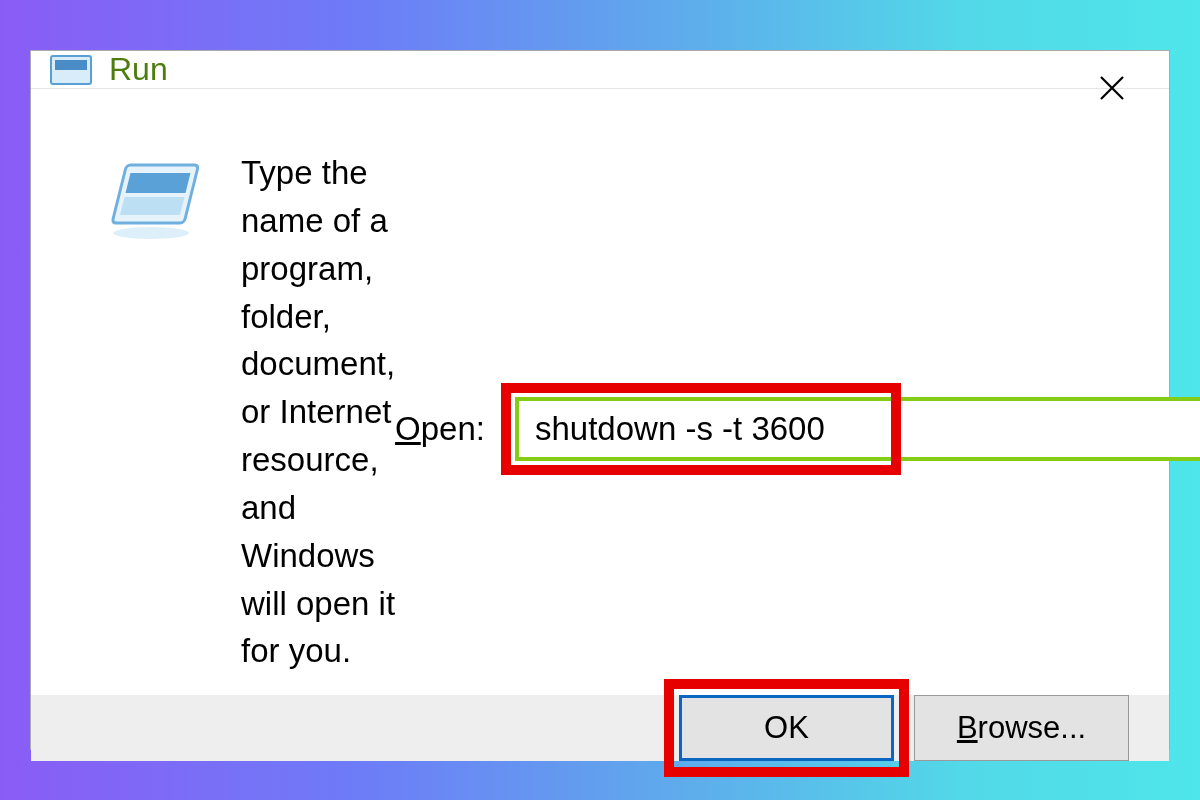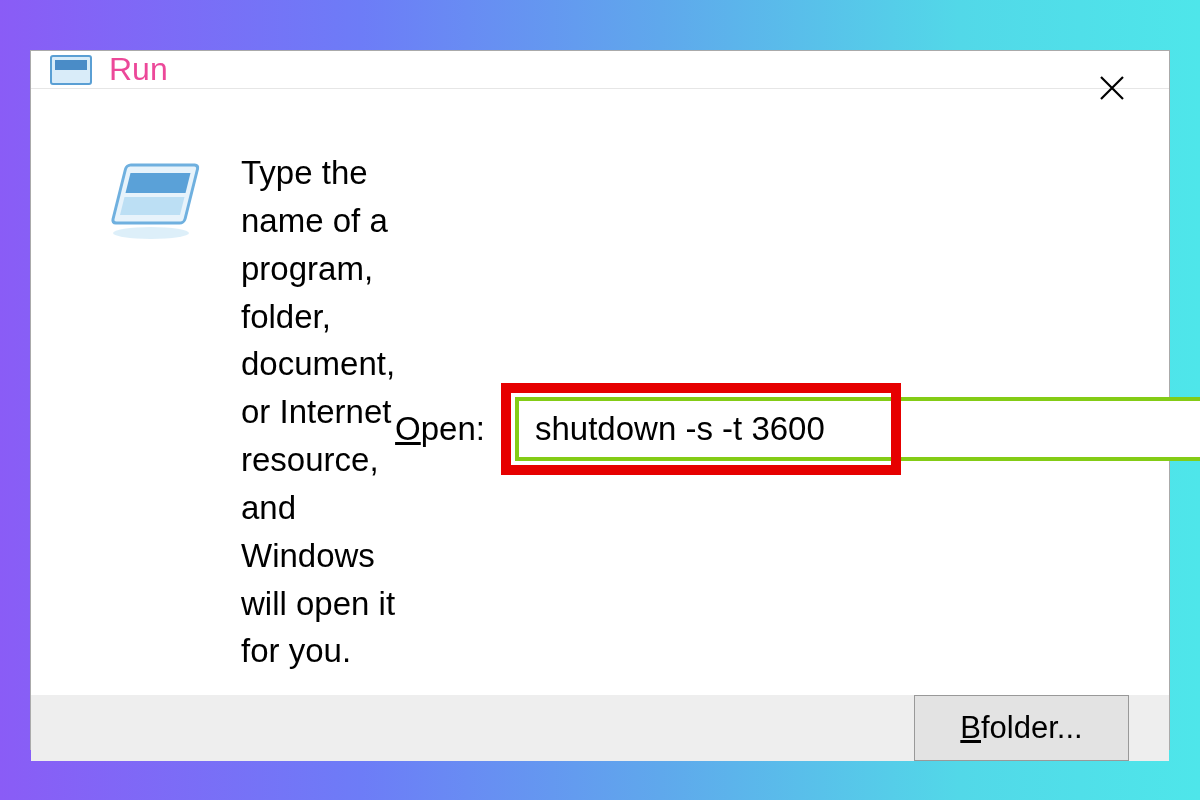--- a/index.html
+++ b/index.html
@@ -17,21 +17,21 @@
     .titlebar {
       height: 78px; border-bottom: 1px solid #e6e6e6;
       display: flex; align-items: center; padding: 0 18px;
       position: relative;
     }
     .titlebar .run-icon {
       width: 44px; height: 36px; margin-right: 16px;
       display: flex; align-items: center; justify-content: center;
     }
     .titlebar .title {
-      font-size: 32px; color: #ec4899;
+      font-size: 32px; color: #4d7c0f;
     }
     .close-x {
       position: absolute; right: 18px; top: 0; height: 78px; width: 78px;
       display: flex; align-items: center; justify-content: center;
       cursor: pointer;
     }
     .close-x svg { width: 28px; height: 28px; }
     .body {
       flex: 1; background: #fff; padding: 40px 60px 20px 70px;
       display: flex; flex-direction: row;
@@ -136,18 +136,22 @@
                 <path d="M3 7 L11 16 L19 7" stroke="#555" stroke-width="2" fill="none"></path>
               </svg>
           </span>
         </div>
         <div class="highlight-input"></div>
       </div>
     </div>
   </div>
 
   <div class="footer">
+    <div style="position:relative;">
+      <button class="btn default">OK</button>
+      <div class="highlight-ok" style="left:-15px; top:-16px;"></div>
+    </div>
     <button class="btn">
         <span class="ul">B</span>
-        <span>folder...</span>
+        <span>rowse...</span>
       </button>
   </div>
 </div>
 
 </body></html>

